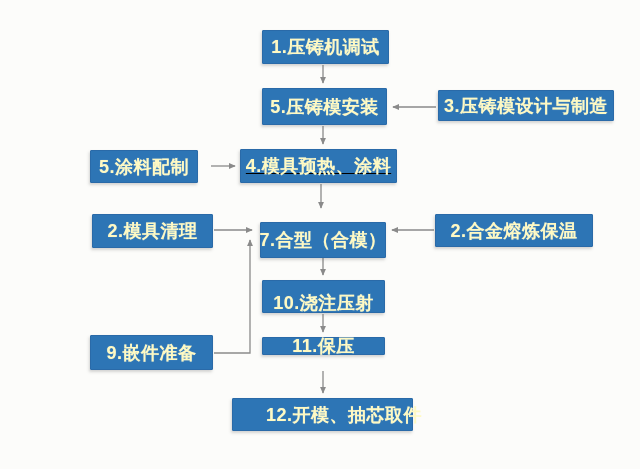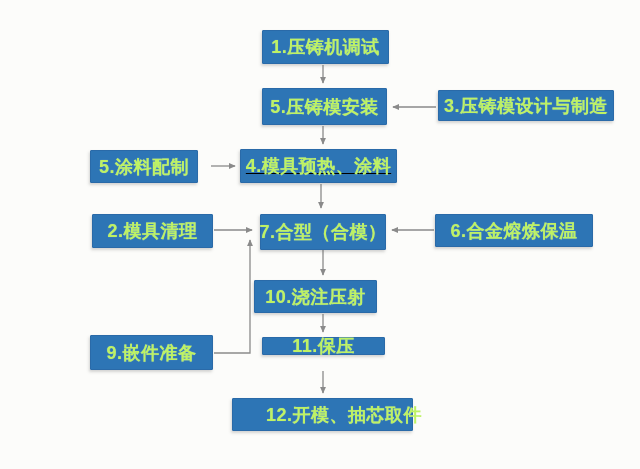--- a/index.html
+++ b/index.html
@@ -29,39 +29,39 @@
     display: flex;
     align-items: center;
     justify-content: center;
     background: #2d75b5;
     border: 1px solid #2a6aa8;
     box-sizing: border-box;
     box-shadow: -1px 2px 3px rgba(90, 90, 90, 0.25);
     border-radius: 1px;
   }
   .node span {
-    color: #bef264;
+    color: #fef9c3;
     font-size: 18px;
     font-weight: 700;
     letter-spacing: 0.5px;
     white-space: nowrap;
     line-height: 1;
     text-shadow: 0 0 1px rgba(255,255,255,0.4);
   }
   
   .n1  { left: 262px; top: 30px;  width: 127px; height: 34px; }
   .n2  { left: 262px; top: 88px;  width: 125px; height: 37px; }
   .n3  { left: 438px; top: 90px;  width: 176px; height: 31px; }
   .n4  { left: 240px; top: 149px; width: 157px; height: 34px; text-decoration: underline; }
   .n5  { left: 90px;  top: 150px; width: 108px; height: 33px; text-align: right; }
   .n6  { left: 92px;  top: 214px; width: 121px; height: 34px; }
-  .n7  { left: 260px; top: 214px; width: 126px; height: 36px; }
+  .n7  { left: 260px; top: 222px; width: 126px; height: 36px; }
   .n8  { left: 435px; top: 214px; width: 158px; height: 33px; }
   .n9  { left: 90px;  top: 335px; width: 123px; height: 35px; }
-  .n10 { left: 254px; top: 280px; width: 123px; height: 33px; }
+  .n10 { left: 262px; top: 280px; width: 123px; height: 33px; align-items: flex-end; }
   .n11 { left: 262px; top: 337px; width: 123px; height: 18px; }
   .n12 { left: 232px; top: 398px; width: 181px; height: 33px; padding-left: 43px; }
 </style>
 </head>
 <body>
 
 <div class="canvas">
 
   <svg class="connectors" viewBox="0 0 640 469" xmlns="http://www.w3.org/2000/svg">
     <defs>
@@ -104,21 +104,21 @@
 
   <div class="node n6">
     <span>2.模具清理</span>
   </div>
 
   <div class="node n7">
     <span>7.合型（合模）</span>
   </div>
 
   <div class="node n8">
-    <span>6.合金熔炼保温</span>
+    <span>2.合金熔炼保温</span>
   </div>
 
   <div class="node n9">
     <span>9.嵌件准备</span>
   </div>
 
   <div class="node n10">
     <span>10.浇注压射</span>
   </div>
 

